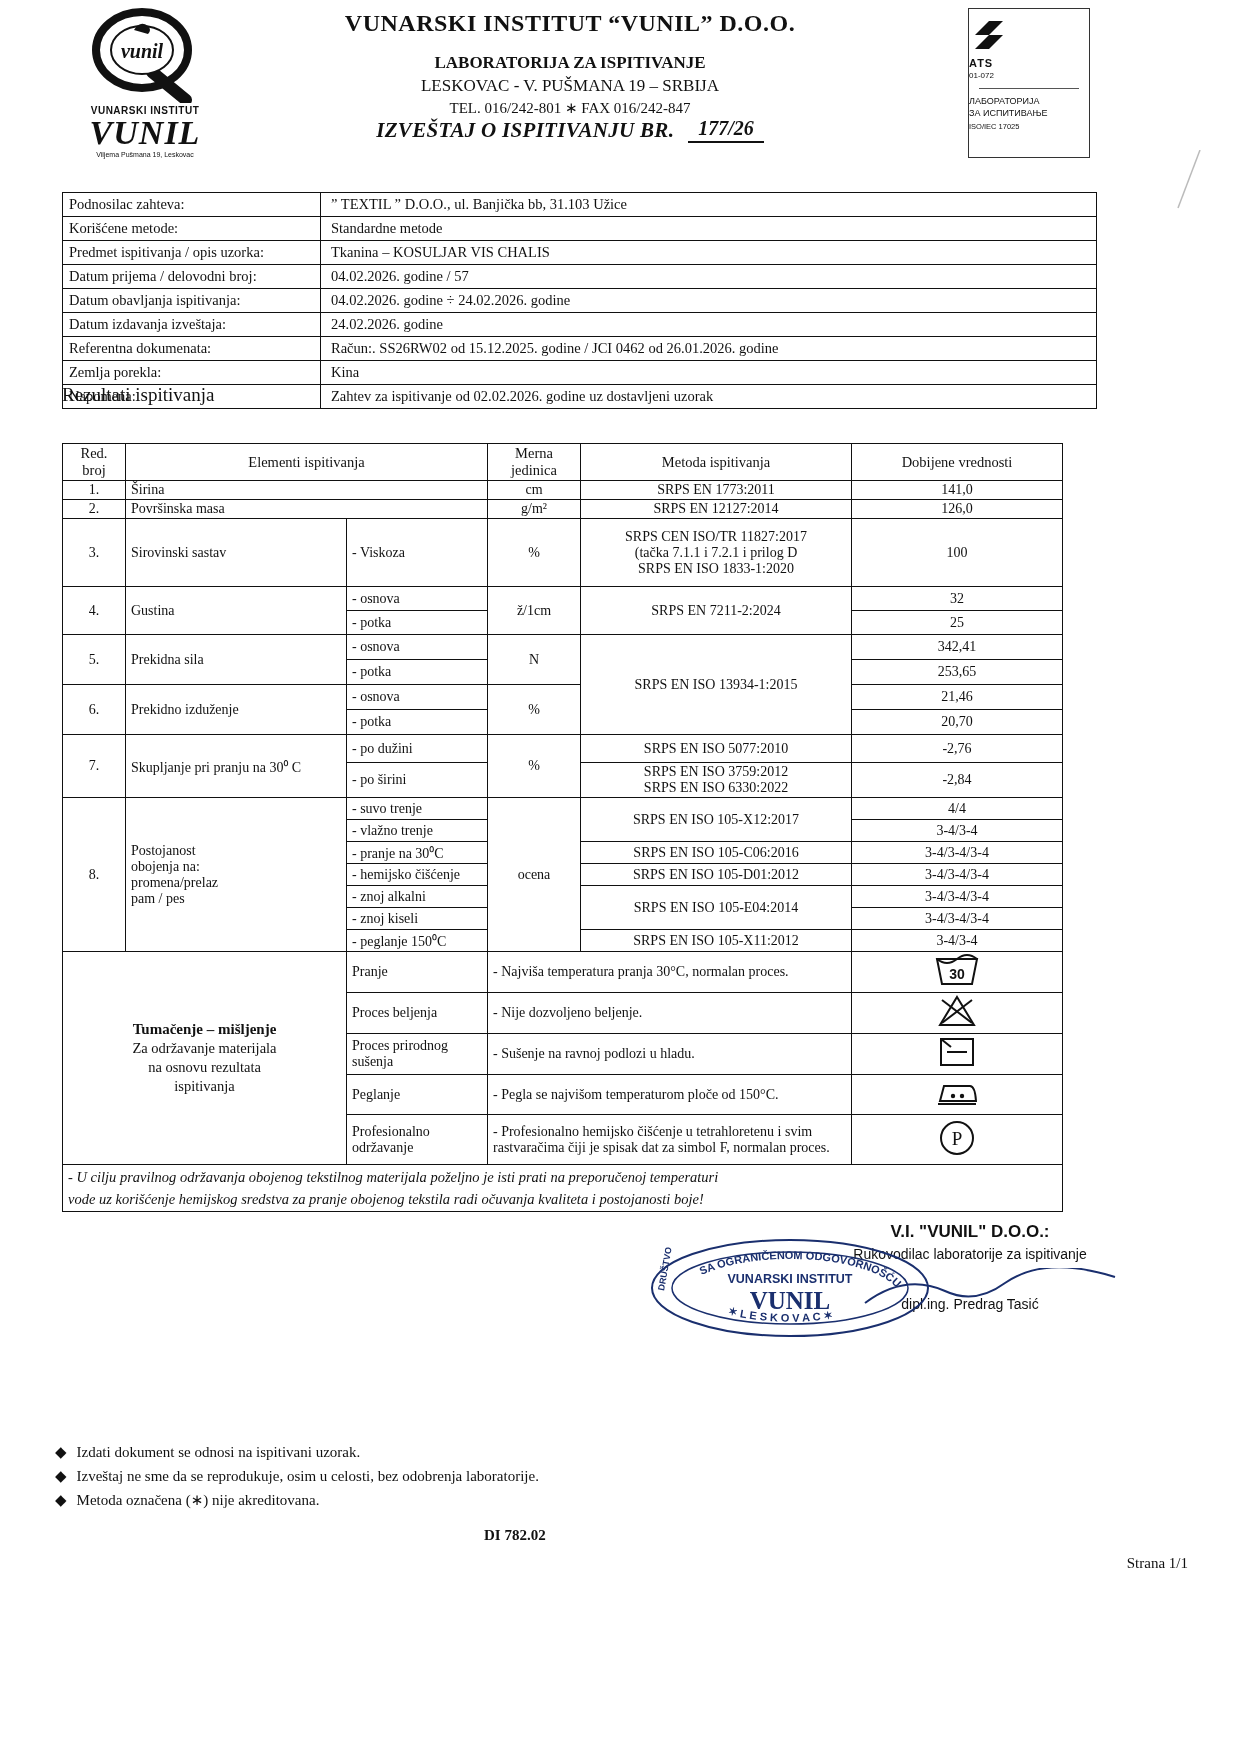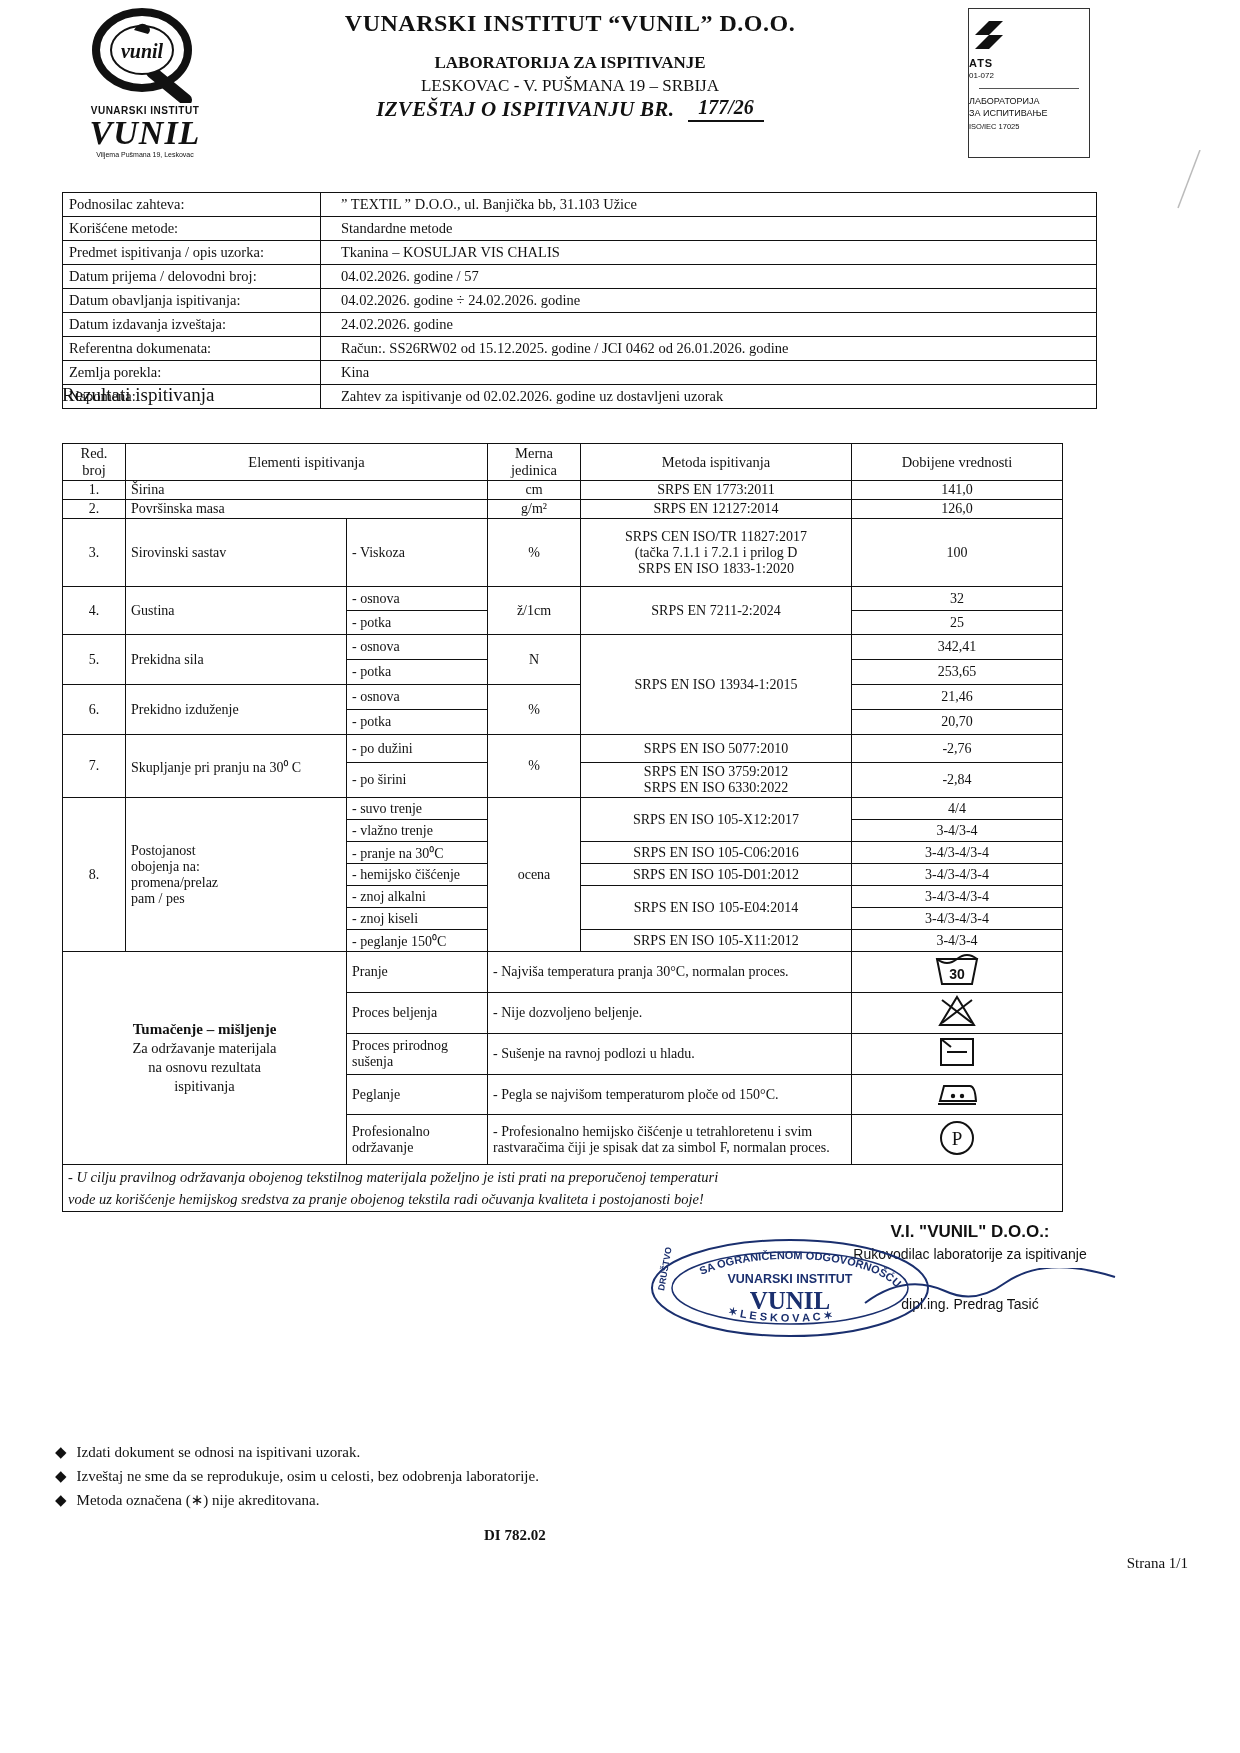--- a/index.html
+++ b/index.html
@@ -37,21 +37,21 @@
   .ats-t1 { font-family:"Liberation Sans", sans-serif; font-size:11px; font-weight:bold; letter-spacing:1px; }
   .ats-t2 { font-family:"Liberation Sans", sans-serif; font-size:8px; margin-top:2px; }
   .ats-div { width:84%; margin:8px auto 6px auto; border-top:1px solid #555; }
   .ats-t3 { font-family:"Liberation Sans", sans-serif; font-size:9px; line-height:12px; }
   .ats-t4 { font-family:Liberation Sans, sans-serif; font-size:7.5px; margin-top:3px; }
 
   
   .info-table { position:absolute; left:62px; top:192px; width:1035px; border-collapse:collapse; font-size:14.5px; }
   .info-table td { border:1px solid #111; padding:2px 6px; height:19px; vertical-align:middle; }
   .info-table td.lbl { width:245px; }
-  .info-table td.val { padding-left:20px; }
+  .info-table td.val { padding-left:10px; }
 
   .results-title { position:absolute; left:62px; top:384px; font-size:19px; }
 
   
   .main-table { position:absolute; left:62px; top:443px; width:1001px; border-collapse:collapse; font-size:14px; }
   .main-table td, .main-table th { border:1px solid #111; padding:1px 5px; vertical-align:middle; }
   .main-table th { font-weight:normal; text-align:center; font-size:14.5px; }
   .ctr { text-align:center; }
   .w-rb { width:52px; }
   .w-el { width:330px; }
@@ -103,20 +103,21 @@
       </div>
       <div class="logo-sub1">VUNARSKI INSTITUT</div>
       <div class="logo-word">VUNIL</div>
       <div class="logo-sub2">Viljema Pušmana 19, Leskovac</div>
     </div>
 
     <div class="title-block">
       <div class="t1">VUNARSKI INSTITUT “VUNIL” D.O.O.</div>
       <div class="t2">LABORATORIJA ZA ISPITIVANJE</div>
       <div class="t3">LESKOVAC - V. PUŠMANA 19 – SRBIJA</div>
+      <div class="t4">TEL. 016/242-801 ∗ FAX  016/242-847</div>
       <div class="report-line">
         <span class="report-title">IZVEŠTAJ O ISPITIVANJU BR.</span>
         <span class="report-no">177/26</span>
       </div>
     </div>
 
     <div class="ats-box">
       <div class="ats-mark">
         <svg width="40" height="34" viewBox="0 0 40 34">
           <path d="M20 2 L34 2 L20 16 L6 16 Z" fill="#111"></path>

